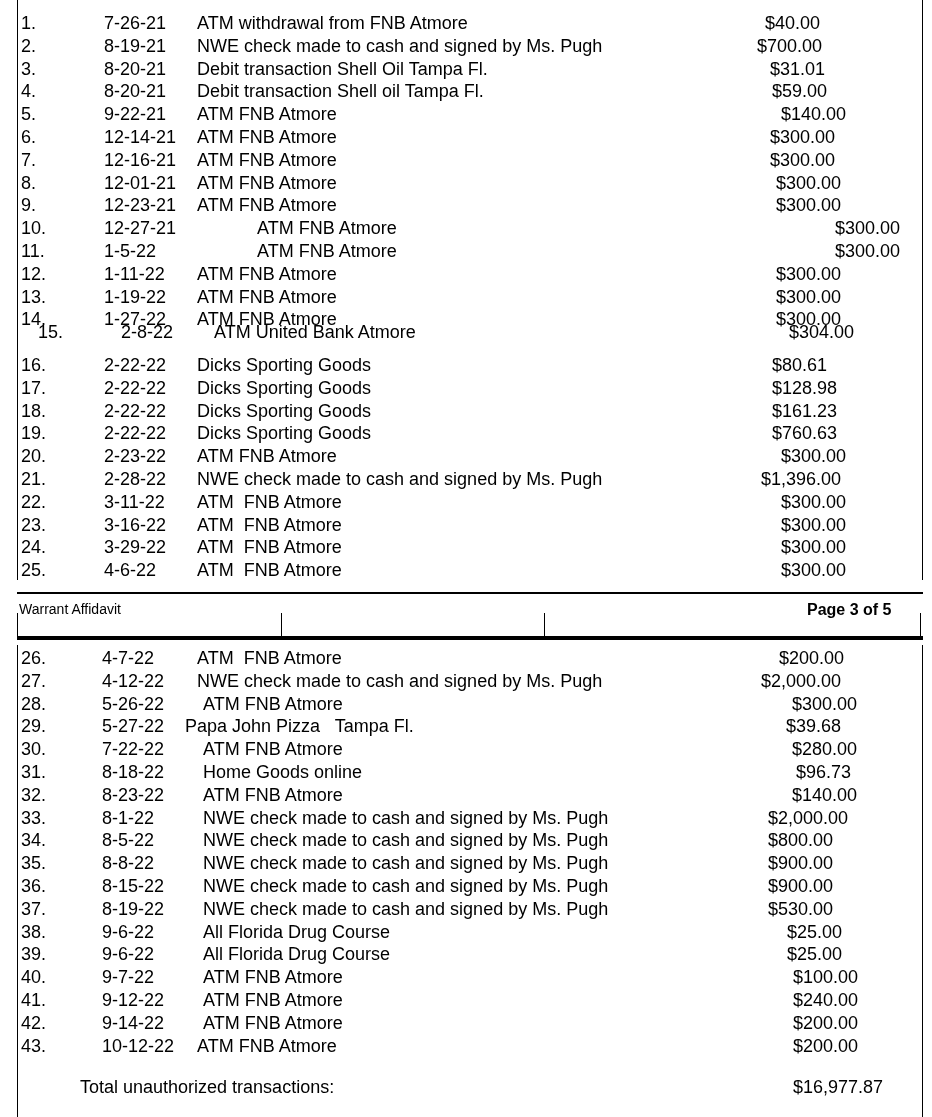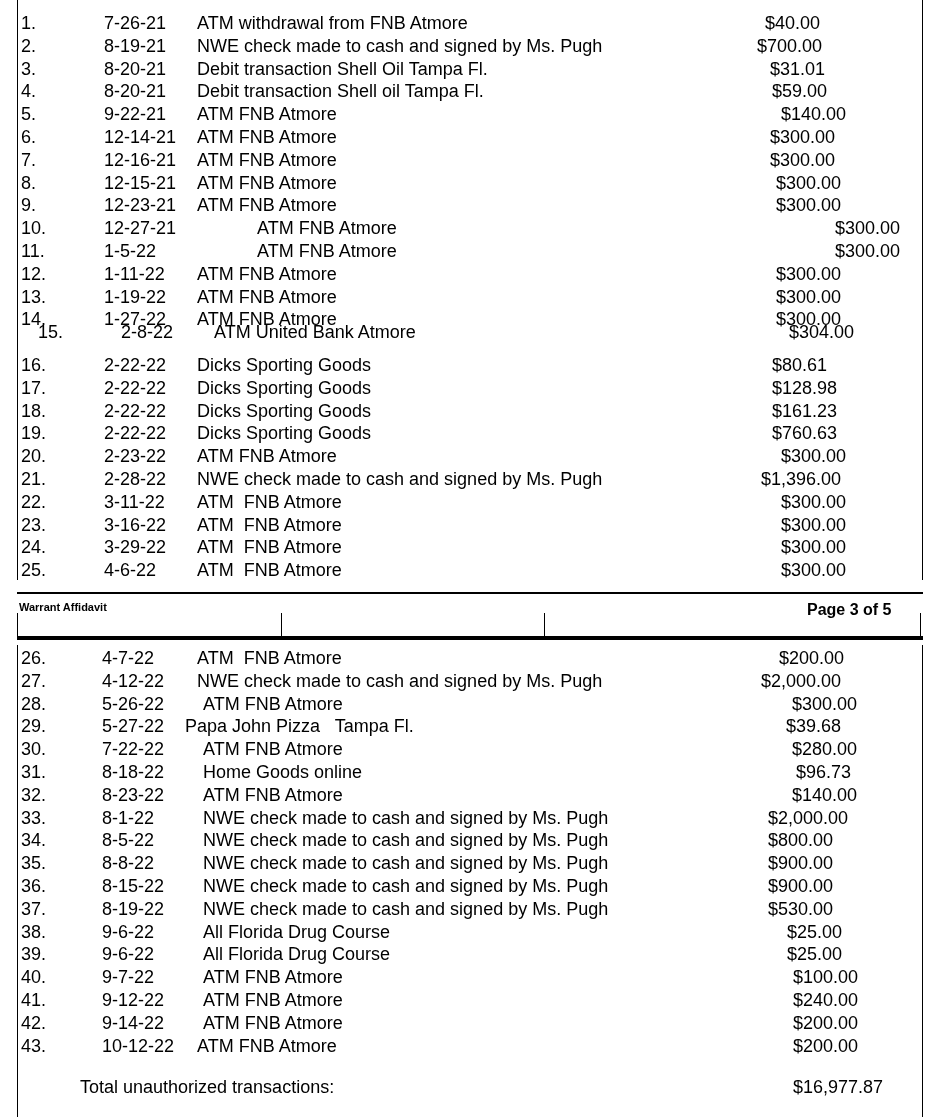--- a/index.html
+++ b/index.html
@@ -13,21 +13,21 @@
     position: absolute; left: 0; height: 22px;
     font-size: 18px; line-height: 22px; white-space: pre;
   }
   .row span { position: absolute; top: 0; }
   .num { left: 21px; }
   .date { left: 104px; }
   .desc { left: 197px; }
   .amt { }
   .hdr-line-thin { position: absolute; left: 17px; width: 906px; height: 2px; background: #000; }
   .hdr-line-thick { position: absolute; left: 17px; width: 906px; height: 4px; background: #000; }
-  .hdr-title { position: absolute; left: 19px; top: 601px; font-size: 11px; font-weight: bold; text-align: right; }
+  .hdr-title { position: absolute; left: 19px; top: 601px; font-size: 14px; font-weight: normal; text-align: right; }
   .hdr-page { position: absolute; left: 807px; top: 601px; font-size: 16px; font-weight: bold; }
   .hdr-tick { position: absolute; width: 1px; background: #000; top: 613px; height: 24px; }
   .total-label { position: absolute; left: 80px; top: 1076px; font-size: 18px; line-height: 22px; }
   .total-amt { position: absolute; left: 793px; top: 1076px; font-size: 18px; line-height: 22px; }
 </style>
 </head>
 <body>
 
 <div class="frame-left" style="top:0;height:580px;"></div>
 <div class="frame-right" style="top:0;height:580px;"></div>
@@ -45,21 +45,21 @@
 <div class="frame-right" style="top:645px;height:472px;"></div>
 
 <div id="rows">
     <div class="row" style="top: 12px; width: 932px;"><span class="num">1.</span><span class="date">7-26-21</span><span class="desc">ATM withdrawal from FNB Atmore</span><span class="amt" style="left: 765px;">$40.00</span></div>
     <div class="row" style="top: 34.8px; width: 932px;"><span class="num">2.</span><span class="date">8-19-21</span><span class="desc">NWE check made to cash and signed by Ms. Pugh</span><span class="amt" style="left: 757px;">$700.00</span></div>
     <div class="row" style="top: 57.6px; width: 932px;"><span class="num">3.</span><span class="date">8-20-21</span><span class="desc">Debit transaction Shell Oil Tampa Fl.</span><span class="amt" style="left: 770px;">$31.01</span></div>
     <div class="row" style="top: 80.4px; width: 932px;"><span class="num">4.</span><span class="date">8-20-21</span><span class="desc">Debit transaction Shell oil Tampa Fl.</span><span class="amt" style="left: 772px;">$59.00</span></div>
     <div class="row" style="top: 103.2px; width: 932px;"><span class="num">5.</span><span class="date">9-22-21</span><span class="desc">ATM FNB Atmore</span><span class="amt" style="left: 781px;">$140.00</span></div>
     <div class="row" style="top: 126px; width: 932px;"><span class="num">6.</span><span class="date">12-14-21</span><span class="desc">ATM FNB Atmore</span><span class="amt" style="left: 770px;">$300.00</span></div>
     <div class="row" style="top: 148.8px; width: 932px;"><span class="num">7.</span><span class="date">12-16-21</span><span class="desc">ATM FNB Atmore</span><span class="amt" style="left: 770px;">$300.00</span></div>
-    <div class="row" style="top: 171.6px; width: 932px;"><span class="num">8.</span><span class="date">12-15-21</span><span class="desc">ATM FNB Atmore</span><span class="amt" style="left: 776px;">$300.00</span></div>
+    <div class="row" style="top: 171.6px; width: 932px;"><span class="num">8.</span><span class="date">12-01-21</span><span class="desc">ATM FNB Atmore</span><span class="amt" style="left: 776px;">$300.00</span></div>
     <div class="row" style="top: 194.4px; width: 932px;"><span class="num">9.</span><span class="date">12-23-21</span><span class="desc">ATM FNB Atmore</span><span class="amt" style="left: 776px;">$300.00</span></div>
     <div class="row" style="top: 217.2px; width: 932px;"><span class="num">10.</span><span class="date">12-27-21</span><span class="desc" style="left: 257px;">ATM FNB Atmore</span><span class="amt" style="left: 835px;">$300.00</span></div>
     <div class="row" style="top: 240px; width: 932px;"><span class="num">11.</span><span class="date">1-5-22</span><span class="desc" style="left: 257px;">ATM FNB Atmore</span><span class="amt" style="left: 835px;">$300.00</span></div>
     <div class="row" style="top: 262.8px; width: 932px;"><span class="num">12.</span><span class="date">1-11-22</span><span class="desc">ATM FNB Atmore</span><span class="amt" style="left: 776px;">$300.00</span></div>
     <div class="row" style="top: 285.6px; width: 932px;"><span class="num">13.</span><span class="date">1-19-22</span><span class="desc">ATM FNB Atmore</span><span class="amt" style="left: 776px;">$300.00</span></div>
     <div class="row" style="top: 308.4px; width: 932px;"><span class="num">14.</span><span class="date">1-27-22</span><span class="desc">ATM FNB Atmore</span><span class="amt" style="left: 776px;">$300.00</span></div>
     <div class="row" style="top: 321px; width: 800px; margin-left: 17px;"><span class="num">15.</span><span class="date">2-8-22</span><span class="desc">ATM United Bank Atmore</span><span class="amt" style="left: 772px;">$304.00</span></div>
     <div class="row" style="top: 354px; width: 932px;"><span class="num">16.</span><span class="date">2-22-22</span><span class="desc">Dicks Sporting Goods</span><span class="amt" style="left: 772px;">$80.61</span></div>
     <div class="row" style="top: 376.8px; width: 932px;"><span class="num">17.</span><span class="date">2-22-22</span><span class="desc">Dicks Sporting Goods</span><span class="amt" style="left: 772px;">$128.98</span></div>
     <div class="row" style="top: 399.6px; width: 932px;"><span class="num">18.</span><span class="date">2-22-22</span><span class="desc">Dicks Sporting Goods</span><span class="amt" style="left: 772px;">$161.23</span></div>

